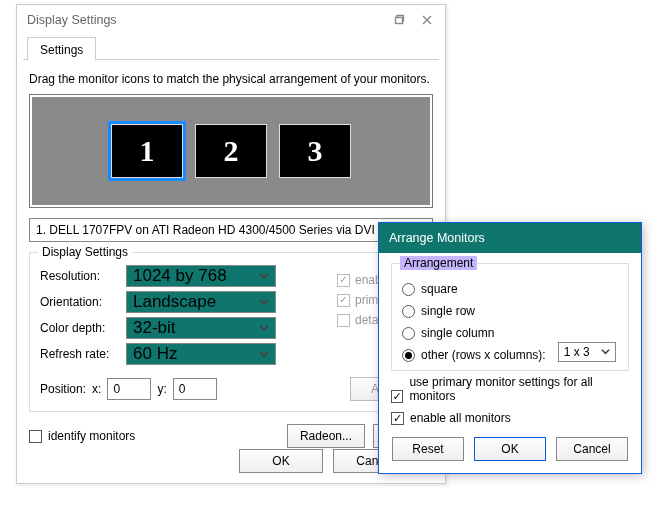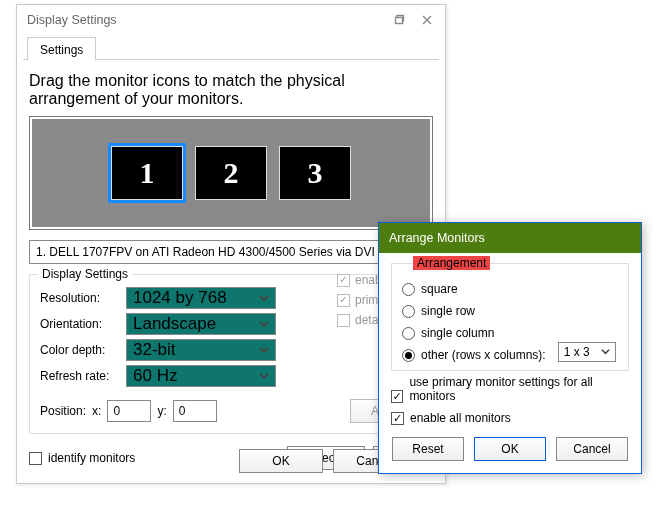--- a/index.html
+++ b/index.html
@@ -58,21 +58,21 @@
     border: 1px solid #ccc;
     border-bottom: 1px solid #fff;
     background: #fff;
     font-size: 12px;
   }
 
   .tab-body {
     padding: 12px 12px 8px 12px;
   }
   .instruction {
-    font-size: 16px;
+    font-size: 12px;
     margin-bottom: 8px;
   }
 
   .arena-wrap {
     border: 1px solid #777;
     padding: 2px;
     background: #fff;
   }
   .arena {
     background: #8a8a8a;
@@ -216,38 +216,38 @@
     position: absolute;
     left: 378px;
     top: 222px;
     width: 264px;
     border: 1px solid #0a5fd8;
     background: #fff;
     box-shadow: 2px 2px 10px rgba(0,0,0,0.25);
   }
   .am-title {
     height: 30px;
-    background: #4d7c0f;
+    background: #0f766e;
     color: #fff;
     display: flex;
     align-items: center;
     padding: 0 4px 0 10px;
     font-size: 12.5px;
   }
   .am-title .title { flex: 1; }
   .am-title .tbtn svg { stroke: #fff; }
 
   .am-body { padding: 10px 12px 12px 12px; }
   .am-field {
     border: 1px solid #ddd;
     padding: 10px 10px 8px 10px;
     position: relative;
   }
   .am-field .legend {
-    position: absolute; top: -8px; left: 8px; background: #ef4444; padding: 0 4px; margin-left: 13px;
+    position: absolute; top: -8px; left: 8px; background: #c4b5fd; padding: 0 4px;
   }
   .radiorow { display: flex; align-items: flex-end; gap: 6px; height: 22px; font-size: 12px; }
   .radio {
     width: 13px; height: 13px; border: 1px solid #555; border-radius: 50%;
     display: inline-flex; align-items: center; justify-content: center;
   }
   .radio.on::after { content: ""; width: 7px; height: 7px; background: #000; border-radius: 50%; }
 
   .am-combo {
     width: 58px; height: 20px; border: 1px solid #888;

